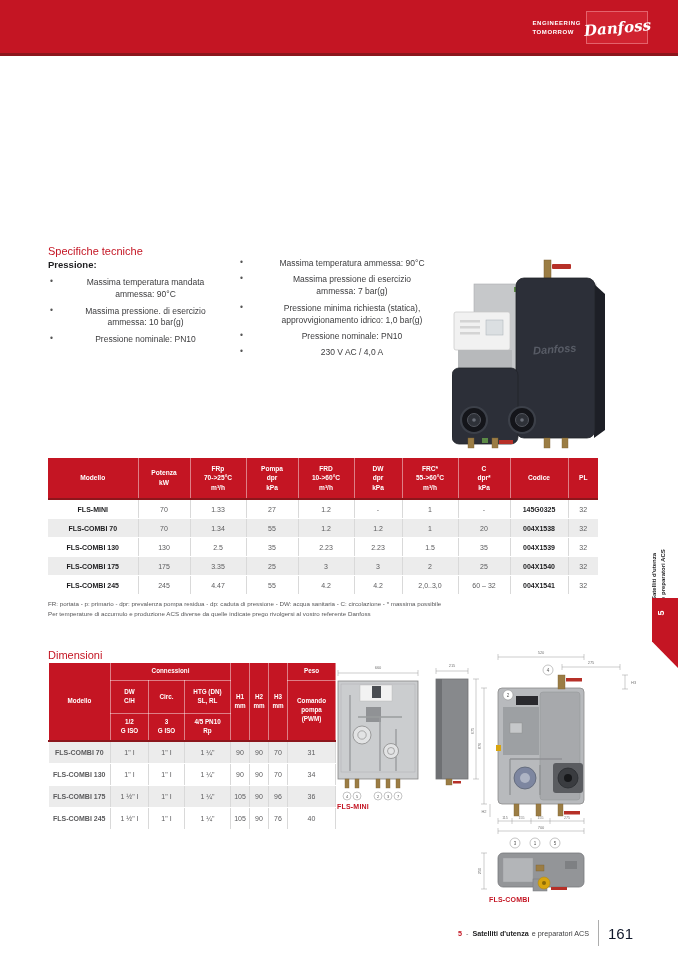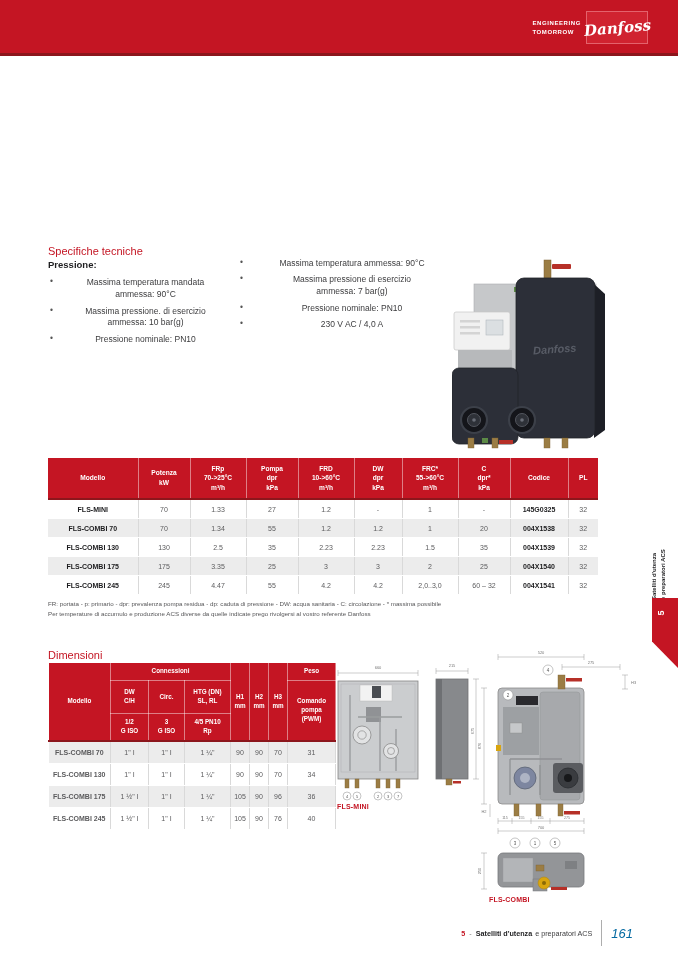--- a/index.html
+++ b/index.html
@@ -62,21 +62,21 @@
   .tab-letter{position:absolute;left:649px;top:606px;width:28px;height:14px;transform:rotate(-90deg);
               color:#fff;font-weight:bold;font-size:9px;text-align:center;}
 
   
   .footer{position:absolute;top:918px;right:45px;height:30px;display:flex;align-items:center;font-size:7.2px;color:#3c3c3e;}
   .footer .num{color:#c41523;font-weight:bold;margin-right:4px;}
   .footer .sep{margin-right:4px;color:#777;}
   .footer .bold{font-weight:bold;color:#1f1f21;margin-right:3px;}
   .footer .rest{color:#3c3c3e;}
   .pg-divider{width:1px;height:26px;background:#adadad;margin:0 9px;}
-  .pg-num{font-size:13px;color:#0369a1;font-style:italic;}
+  .pg-num{font-size:15px;color:#0f172a;}
 </style>
 </head>
 <body>
 
 <div class="page">
 
   <header class="topbar">
     <div class="tagline">ENGINEERING
 TOMORROW</div>
     <div class="logo-box">
@@ -95,20 +95,22 @@
 ammessa: 10 bar(g)</li>
         <li>Pressione nominale: PN10</li>
       </ul>
   </div>
 
   <div class="spec-col" style="left:238px;top:258px;width:215px;">
     <ul class="bullets">
         <li>Massima temperatura ammessa: 90°C</li>
         <li>Massima pressione di esercizio
 ammessa: 7 bar(g)</li>
+        <li>Pressione minima richiesta (statica),
+approvvigionamento idrico: 1,0 bar(g)</li>
         <li>Pressione nominale: PN10</li>
       </ul>
     <ul class="bullets">
         <li>230 V AC / 4,0 A</li>
       </ul>
   </div>
 
   <svg class="svg-abs" style="left:452px;top:250px;" width="175" height="200" viewBox="0 0 175 200">
     <rect x="22" y="34" width="122" height="144" fill="#c6c8ca" stroke="#aaacae" stroke-width="0.6"></rect>
     <rect x="92" y="10" width="7" height="26" fill="#9b7d44" stroke="#7c6233" stroke-width="0.5"></rect>

